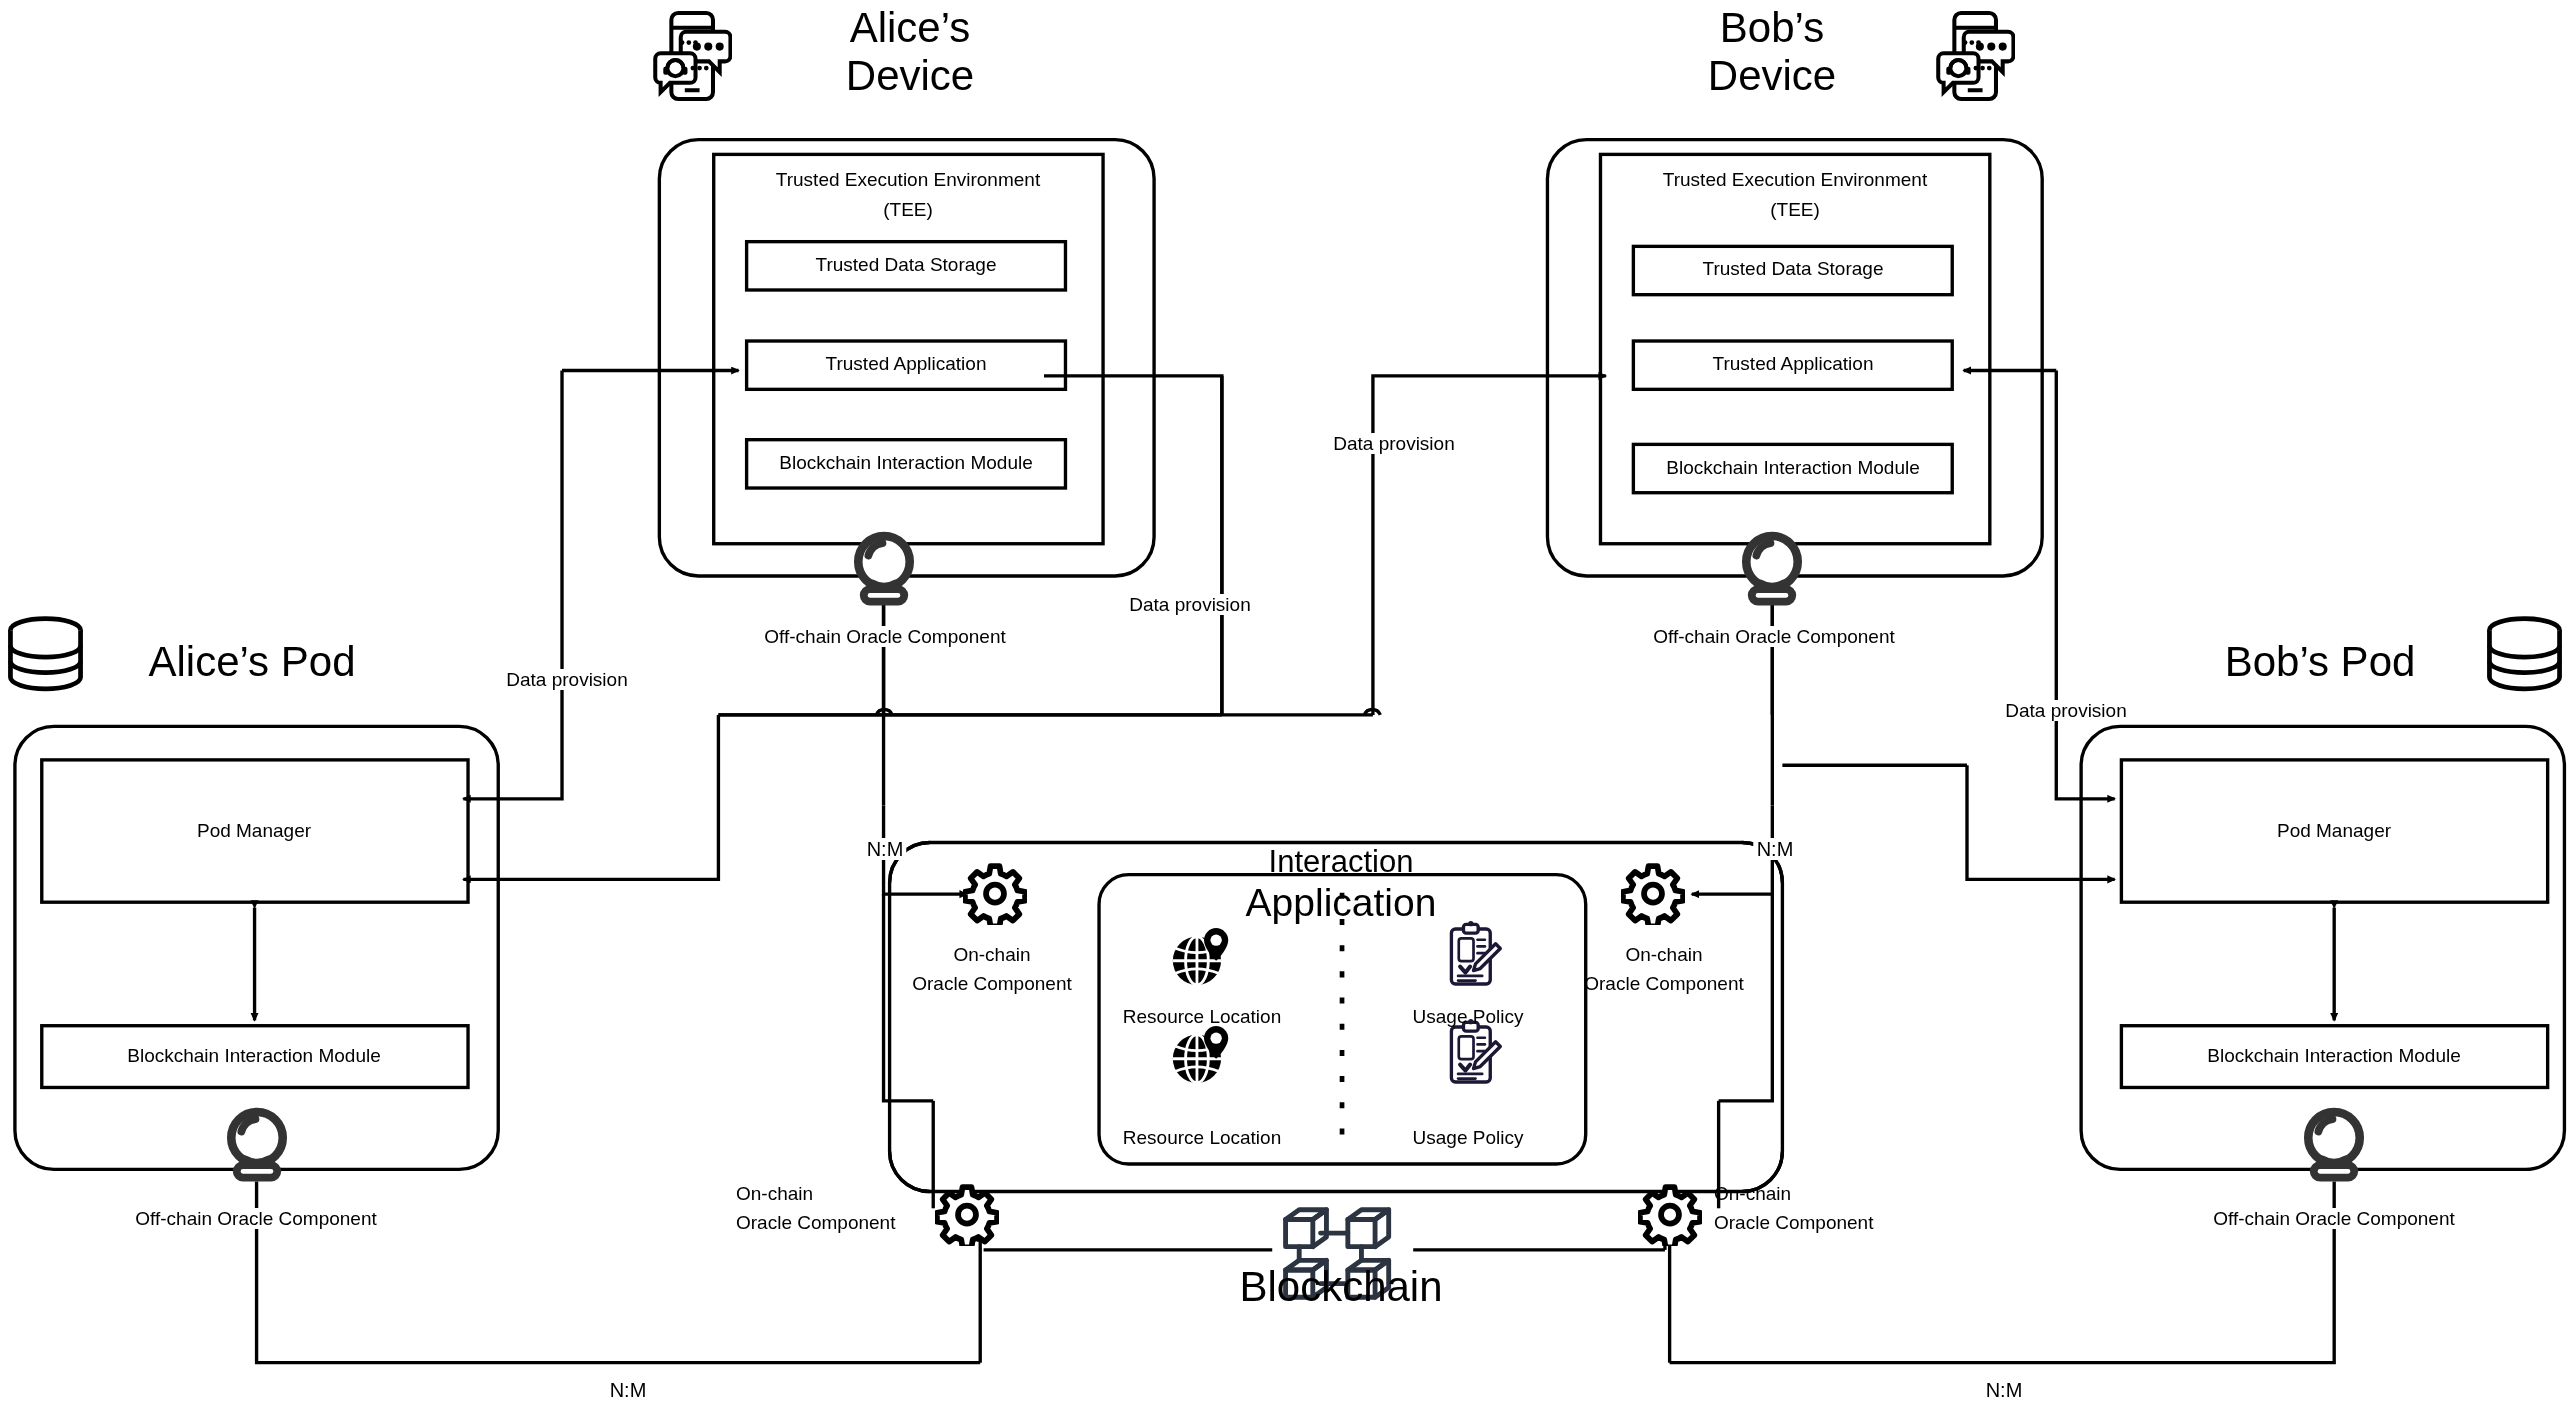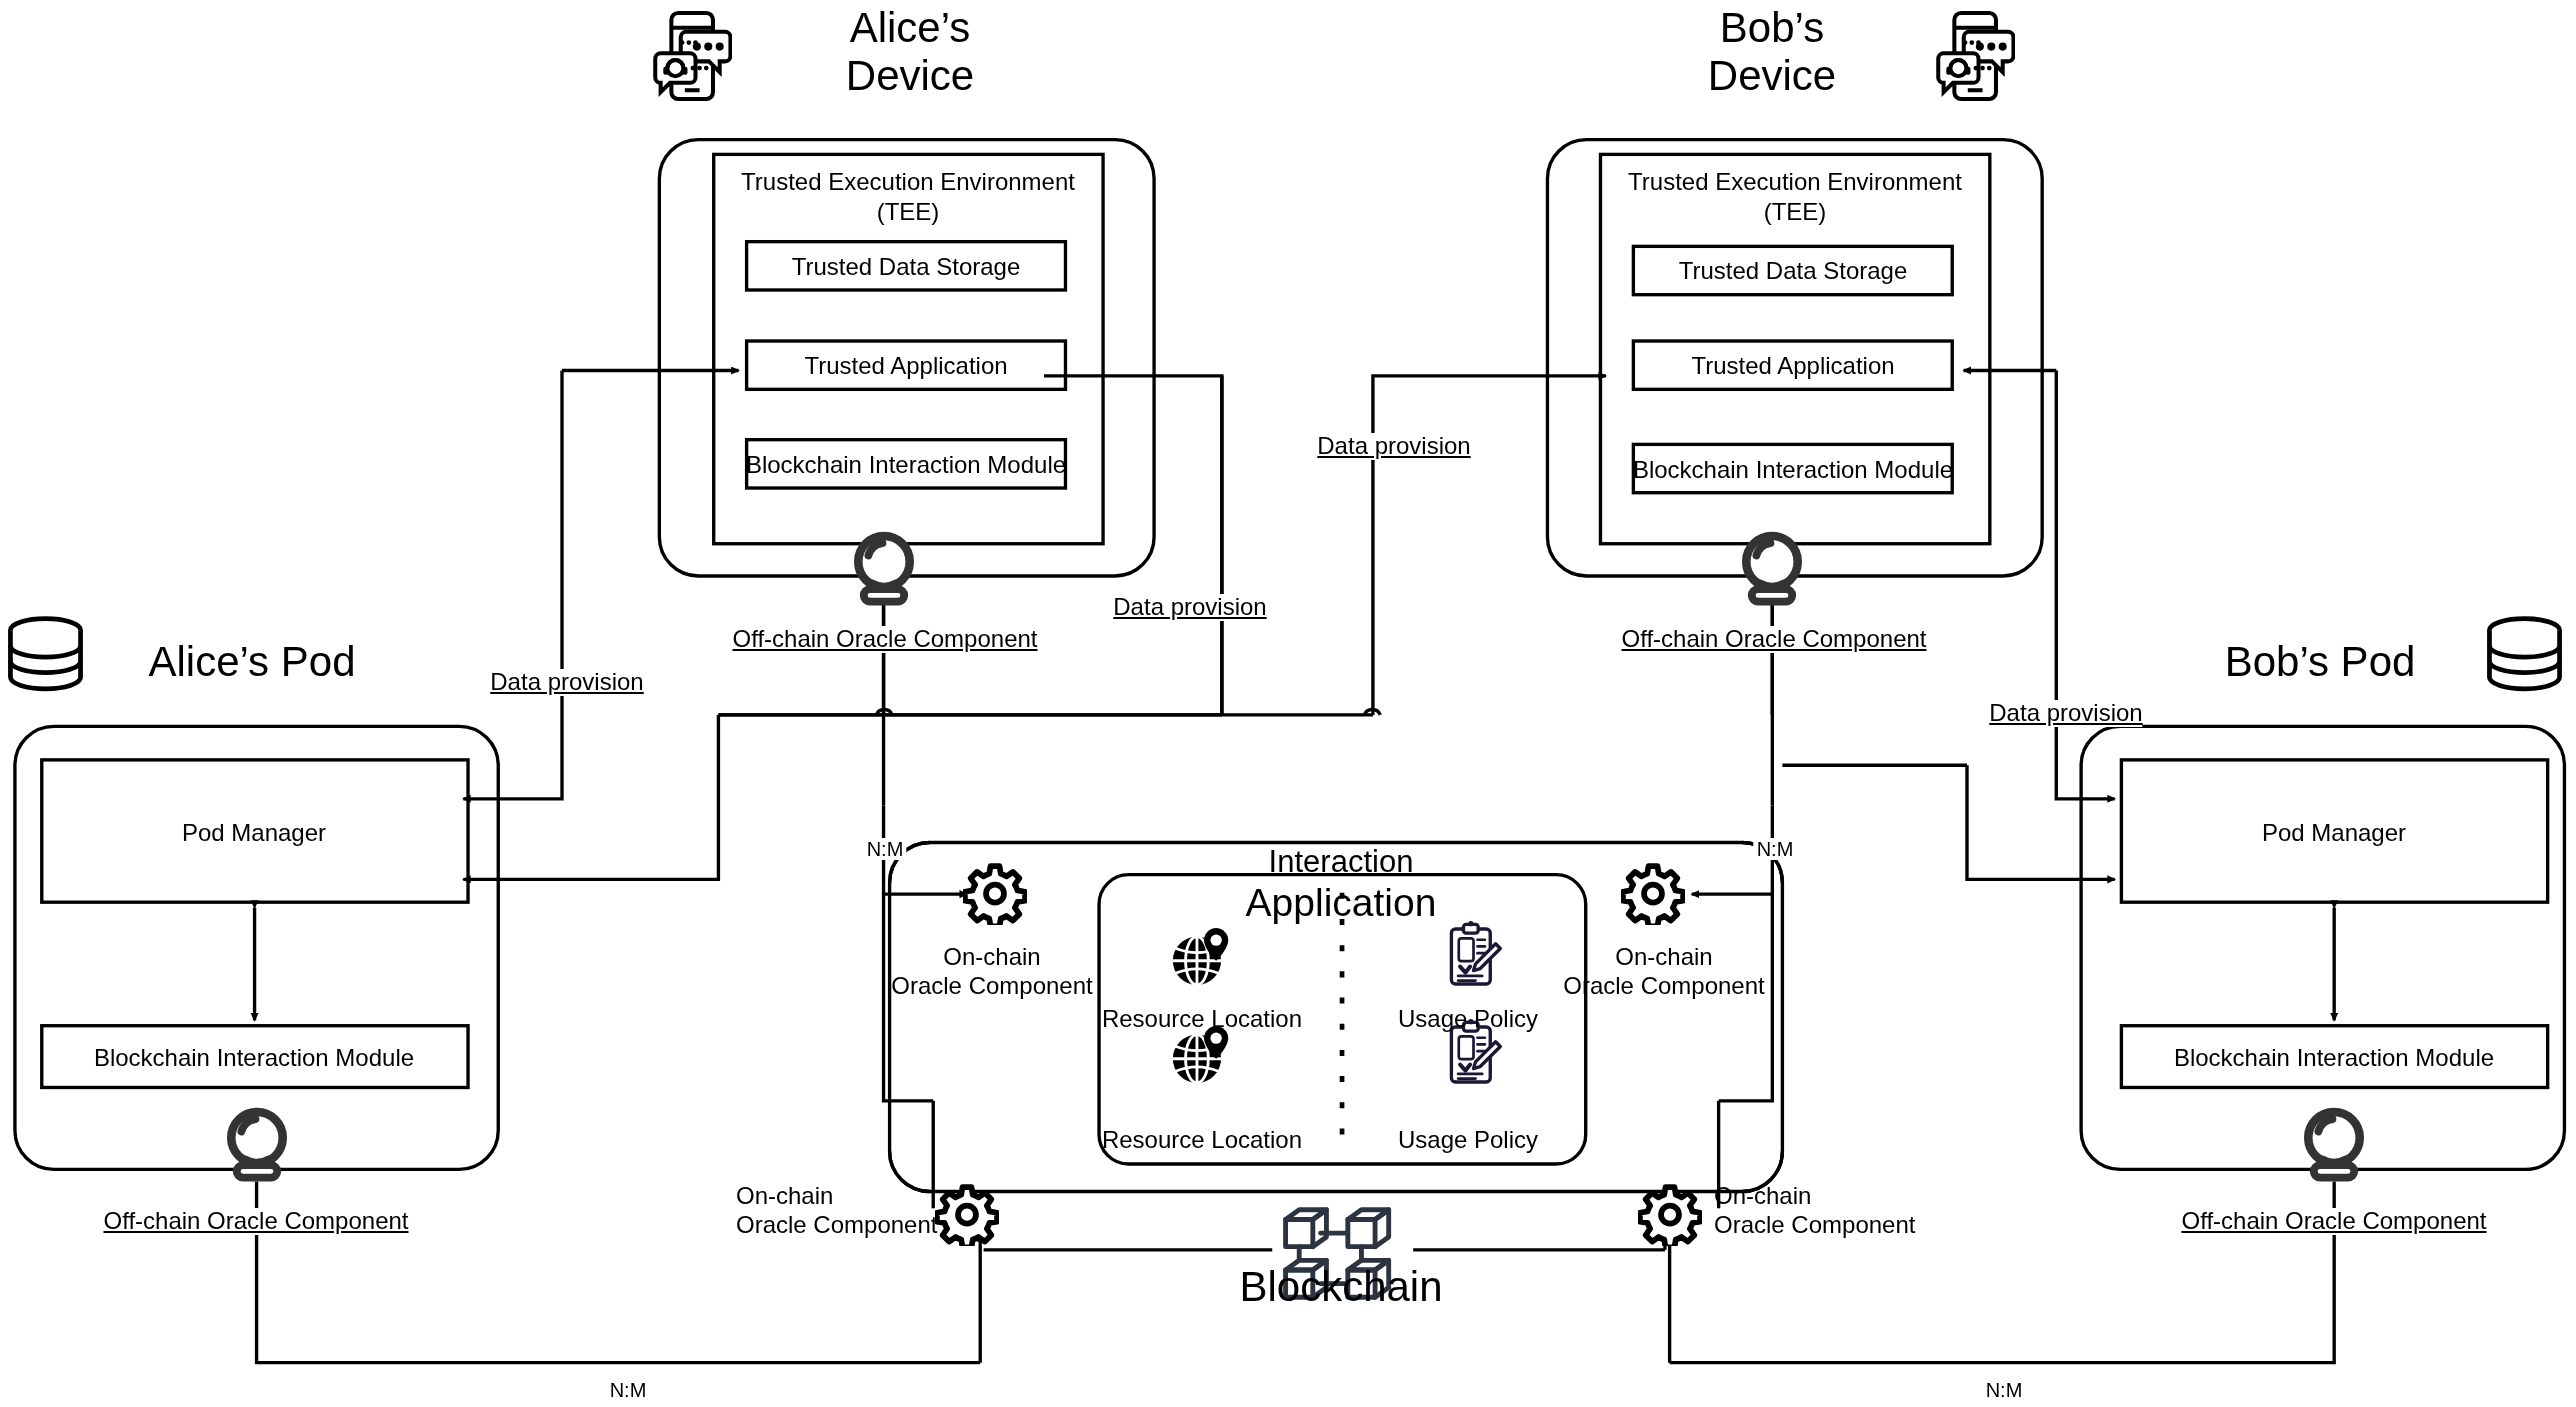--- a/index.html
+++ b/index.html
@@ -3,23 +3,23 @@
 <meta charset="utf-8">
 <style>
   html,body{margin:0;padding:0;background:#ffffff;}
   body{width:2576px;height:1407px;position:relative;overflow:hidden;
        font-family:"Liberation Sans","DejaVu Sans",sans-serif;color:#000;}
   #root{position:absolute;inset:0;}
   svg.layer{position:absolute;left:0;top:0;width:2576px;height:1407px;overflow:visible;}
   .txt{position:absolute;white-space:nowrap;color:#000;line-height:1.12;}
   .ctr{transform:translateX(-50%);text-align:left;}
   .big{font-size:42px;}
-  .mid{font-size:24px;}
+  .mid{font-size:19px;}
   .nm{font-size:20px;background:#fff;padding:0 3.4px;margin-top:28px;}
-  .lbl-bg{background:#fff;text-decoration:underline;}
+  .lbl-bg{background:#fff;}
   .icon{position:absolute;}
 </style>
 </head>
 <body>
 
 <div id="root">
 
 <svg class="layer" viewBox="0 0 3837 2096" width="2576" height="1407">
   <defs>
     <marker id="ah" markerWidth="14" markerHeight="14" refX="11" refY="6" orient="auto" markerUnits="userSpaceOnUse">

